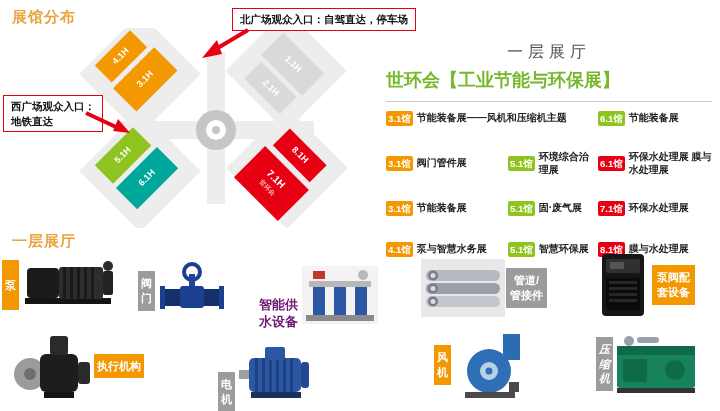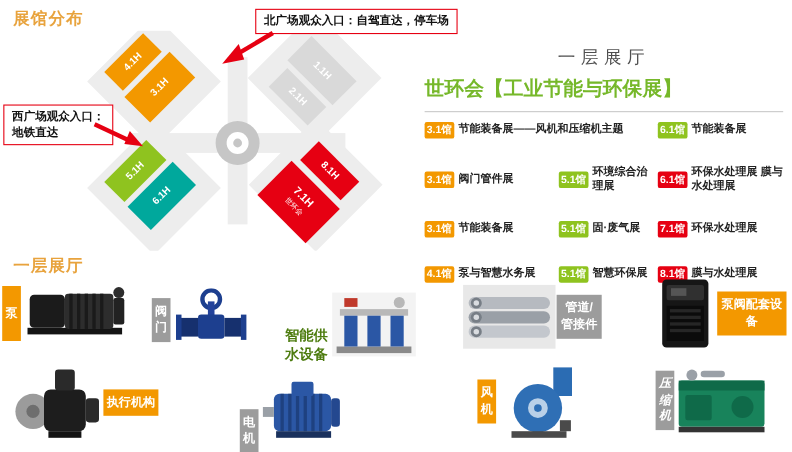--- a/index.html
+++ b/index.html
@@ -172,21 +172,21 @@
       <rect x="34" y="12" width="6" height="13" fill="#24439b"></rect>
       <rect x="25" y="24" width="24" height="22" rx="3" fill="#1d3f8f"></rect>
       <rect x="9" y="27" width="16" height="17" fill="#16306e"></rect>
       <rect x="49" y="27" width="16" height="17" fill="#16306e"></rect>
       <rect x="5" y="24" width="5" height="23" fill="#1d3f8f"></rect>
       <rect x="64" y="24" width="5" height="23" fill="#1d3f8f"></rect>
     </svg>
   </div>
 
   <div class="product" style="left:256px;top:256px">
-    <div class="ptag ptag-text" style="width: 45px; color: #4d7c0f; margin-top: 36px;">智能供水设备</div>
+    <div class="ptag ptag-text" style="width: 45px; color: #701a75; margin-top: 36px;">智能供水设备</div>
     <svg class="pimg" width="78" height="62" viewBox="0 0 78 62">
       <rect x="1" y="1" width="76" height="58" fill="#f3f3f3"></rect>
       <rect x="5" y="50" width="68" height="6" fill="#8a8a8a"></rect>
       <rect x="8" y="16" width="62" height="6" fill="#b8b8b8"></rect>
       <rect x="12" y="22" width="12" height="28" fill="#2b57a5"></rect>
       <rect x="33" y="22" width="12" height="28" fill="#2b57a5"></rect>
       <rect x="54" y="22" width="12" height="28" fill="#2b57a5"></rect>
       <rect x="12" y="6" width="12" height="8" fill="#c0392b"></rect>
       <circle cx="62" cy="10" r="5" fill="#b8b8b8"></circle>
     </svg>
@@ -214,21 +214,21 @@
       <rect x="12" y="7" width="34" height="14" rx="2" fill="#303030"></rect>
       <rect x="16" y="10" width="14" height="7" fill="#555"></rect>
       <rect x="12" y="26" width="34" height="32" fill="#0b0b0b"></rect>
       <g fill="#262626">
           <rect x="15" y="29" width="28" height="3"></rect>
           <rect x="15" y="35" width="28" height="3"></rect>
           <rect x="15" y="41" width="28" height="3"></rect>
           <rect x="15" y="47" width="28" height="3"></rect>
         </g>
     </svg>
-    <div class="ptag" style="width: 63px; background: rgb(243, 152, 0);">泵阀配套设备</div>
+    <div class="ptag" style="width: 43px; background: rgb(243, 152, 0);">泵阀配套设备</div>
   </div>
 
   <div class="product" style="left:6px;top:330px">
     <svg class="pimg" width="88" height="72" viewBox="0 0 88 72">
       <circle cx="24" cy="44" r="16" fill="#9b9b9b"></circle>
       <circle cx="24" cy="44" r="6" fill="#6e6e6e"></circle>
       <rect x="34" y="24" width="38" height="38" rx="6" fill="#1d1d1d"></rect>
       <rect x="44" y="6" width="18" height="19" rx="3" fill="#2a2a2a"></rect>
       <rect x="72" y="32" width="12" height="22" rx="3" fill="#2a2a2a"></rect>
       <rect x="38" y="62" width="30" height="6" fill="#141414"></rect>

